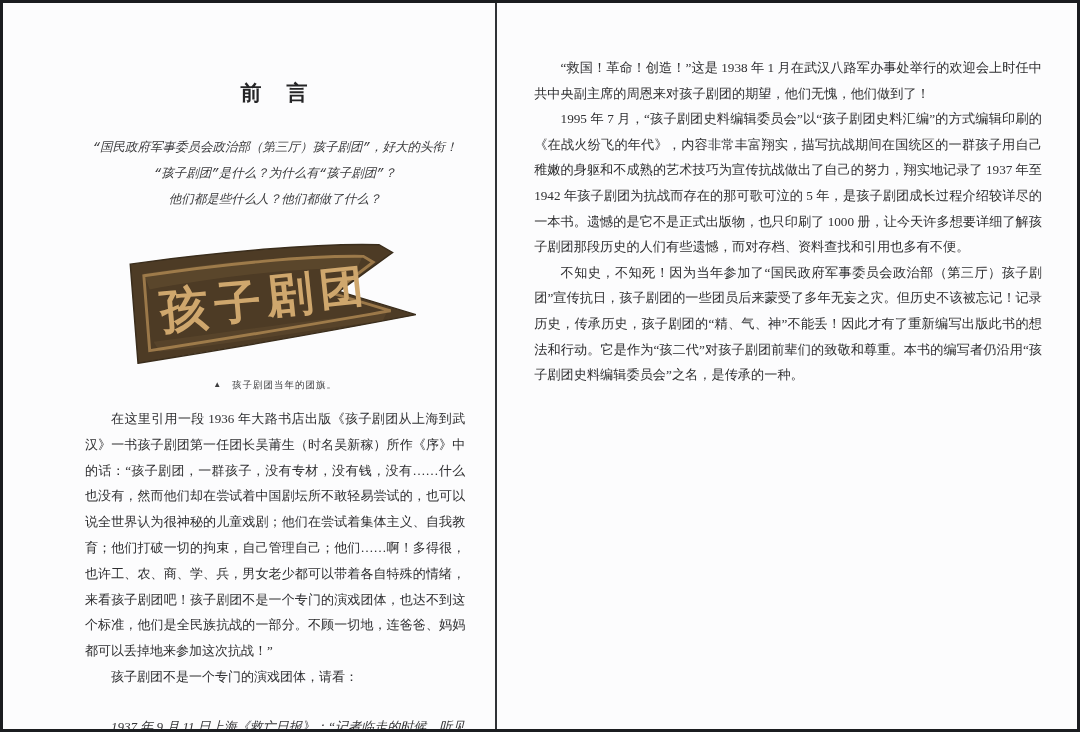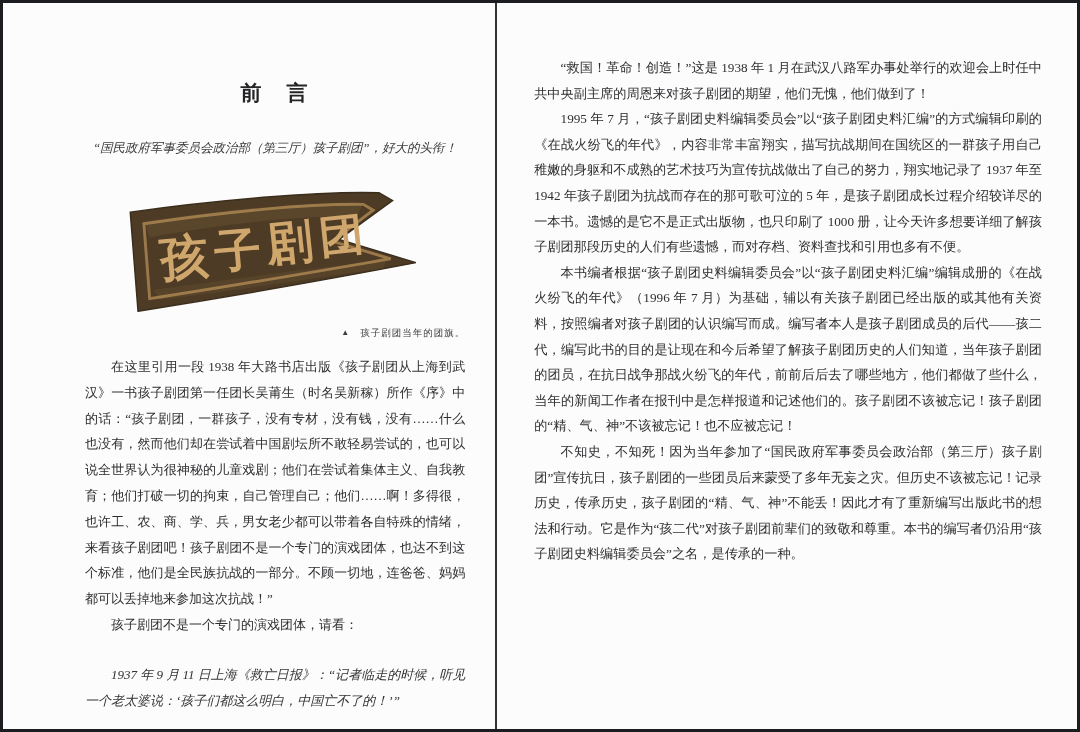--- a/index.html
+++ b/index.html
@@ -32,29 +32,30 @@
     margin-top:26px;
     color:#242426;
   }
   .epigraph{
     margin-top:28px;
     text-align:center;
     font-style:italic;
     font-size:12.5px;
     line-height:26px;
     color:#3a3a3c;
+    font-family:Liberation Mono, monospace;
   }
   .flag-wrap{
     margin-top:22px;
     text-align:center;
   }
   .flag-wrap svg{display:inline-block;}
   .flag-caption{
     margin-top:4px;
-    text-align:right;
+    text-align:center;
     font-size:9.5px;
     color:#3c3c3e;
     letter-spacing:1px;
   }
   .flag-caption .tri{font-size:8px;position:relative;top:-1px;margin-right:10px;}
   .body-text{
     font-size:13px;
     line-height:25.8px;
     text-align:justify;
   }
@@ -73,20 +74,22 @@
 <body>
 
 <div class="book">
 
   <div class="page page-left">
 
     <div class="pre-title">前　言</div>
 
     <div class="epigraph">
       <div>“国民政府军事委员会政治部（第三厅）孩子剧团”，好大的头衔！</div>
+      <div>“孩子剧团”是什么？为什么有“孩子剧团”？</div>
+      <div>他们都是些什么人？他们都做了什么？</div>
     </div>
 
     <div class="flag-wrap">
       <svg width="324" height="136" viewBox="0 0 330 140">
 
         <path d="M 16 30
                  C 100 18, 212 8, 272 10
                  L 286 18
                  L 231 58
                  L 310 82
@@ -109,32 +112,31 @@
         <text x="158" y="80" font-size="48" font-weight="bold" fill="#cfa76d" transform="rotate(-6 158 80)" font-family="'Liberation Serif',serif">剧</text>
         <text x="212" y="72" font-size="46" font-weight="bold" fill="#cfa76d" transform="rotate(-6 212 72)" font-family="'Liberation Serif',serif">团</text>
       </svg>
     </div>
 
     <div class="flag-caption">
       <span class="tri">▲</span><span>孩子剧团当年的团旗。</span>
     </div>
 
     <div class="body-text">
-      <p class="para">在这里引用一段 1938 年大路书店出版《孩子剧团从上海到武汉》一书孩子剧团第一任团长吴莆生（时名吴新稼）所作《序》中的话：“孩子剧团，一群孩子，没有专材，没有钱，没有……什么也没有，然而他们却在尝试着中国剧坛所不敢轻易尝试的，也可以说全世界认为很神秘的儿童戏剧；他们在尝试着集体主义、自我教育；他们打破一切的拘束，自己管理自己；他们……啊！多得很，也许工、农、商、学、兵，男女老少都可以带着各自特殊的情绪，来看孩子剧团吧！孩子剧团不是一个专门的演戏团体，也达不到这个标准，他们是全民族抗战的一部分。不顾一切地，连爸爸、妈妈都可以丢掉地来参加这次抗战！”</p>
+      <p class="para">在这里引用一段 1936 年大路书店出版《孩子剧团从上海到武汉》一书孩子剧团第一任团长吴莆生（时名吴新稼）所作《序》中的话：“孩子剧团，一群孩子，没有专材，没有钱，没有……什么也没有，然而他们却在尝试着中国剧坛所不敢轻易尝试的，也可以说全世界认为很神秘的儿童戏剧；他们在尝试着集体主义、自我教育；他们打破一切的拘束，自己管理自己；他们……啊！多得很，也许工、农、商、学、兵，男女老少都可以带着各自特殊的情绪，来看孩子剧团吧！孩子剧团不是一个专门的演戏团体，也达不到这个标准，他们是全民族抗战的一部分。不顾一切地，连爸爸、妈妈都可以丢掉地来参加这次抗战！”</p>
       <p class="para">孩子剧团不是一个专门的演戏团体，请看：</p>
       <div class="quotes">
         <p class="quote">1937 年 9 月 11 日上海《救亡日报》：“记者临走的时候，听见一个老太婆说：‘孩子们都这么明白，中国亡不了的！’”</p>
 
       </div>
     </div>
   </div>
 
   <div class="page page-right">
     <div class="body-text">
       <p class="para">“救国！革命！创造！”这是 1938 年 1 月在武汉八路军办事处举行的欢迎会上时任中共中央副主席的周恩来对孩子剧团的期望，他们无愧，他们做到了！</p>
       <p class="para">1995 年 7 月，“孩子剧团史料编辑委员会”以“孩子剧团史料汇编”的方式编辑印刷的《在战火纷飞的年代》，内容非常丰富翔实，描写抗战期间在国统区的一群孩子用自己稚嫩的身躯和不成熟的艺术技巧为宣传抗战做出了自己的努力，翔实地记录了 1937 年至 1942 年孩子剧团为抗战而存在的那可歌可泣的 5 年，是孩子剧团成长过程介绍较详尽的一本书。遗憾的是它不是正式出版物，也只印刷了 1000 册，让今天许多想要详细了解孩子剧团那段历史的人们有些遗憾，而对存档、资料查找和引用也多有不便。</p>
-      <p class="para">本书编者根据“孩子剧团史料编辑委员会”以“孩子剧团史料汇编”编辑成册的《在战火纷飞的年代》（1996 年 7 月）为基础，辅以有关孩子剧团已经出版的或其他有关资料，按照编者对孩子剧团的认识编写而成。编写者本人是孩子剧团成员的后代——孩二代，编写此书的目的是让现在和今后希望了解孩子剧团历史的人们知道，当年孩子剧团的团员，在抗日战争那战火纷飞的年代，前前后后去了哪些地方，他们都做了些什么，当年的新闻工作者在报刊中是怎样报道和记述他们的。孩子剧团不该被忘记！孩子剧团的“精、气、神”不该被忘记！也不应被忘记！</p>
       <p class="para">不知史，不知死！因为当年参加了“国民政府军事委员会政治部（第三厅）孩子剧团”宣传抗日，孩子剧团的一些团员后来蒙受了多年无妄之灾。但历史不该被忘记！记录历史，传承历史，孩子剧团的“精、气、神”不能丢！因此才有了重新编写出版此书的想法和行动。它是作为“孩二代”对孩子剧团前辈们的致敬和尊重。本书的编写者仍沿用“孩子剧团史料编辑委员会”之名，是传承的一种。</p>
     </div>
 
   </div>
 
 </div>
 
 </body></html>

